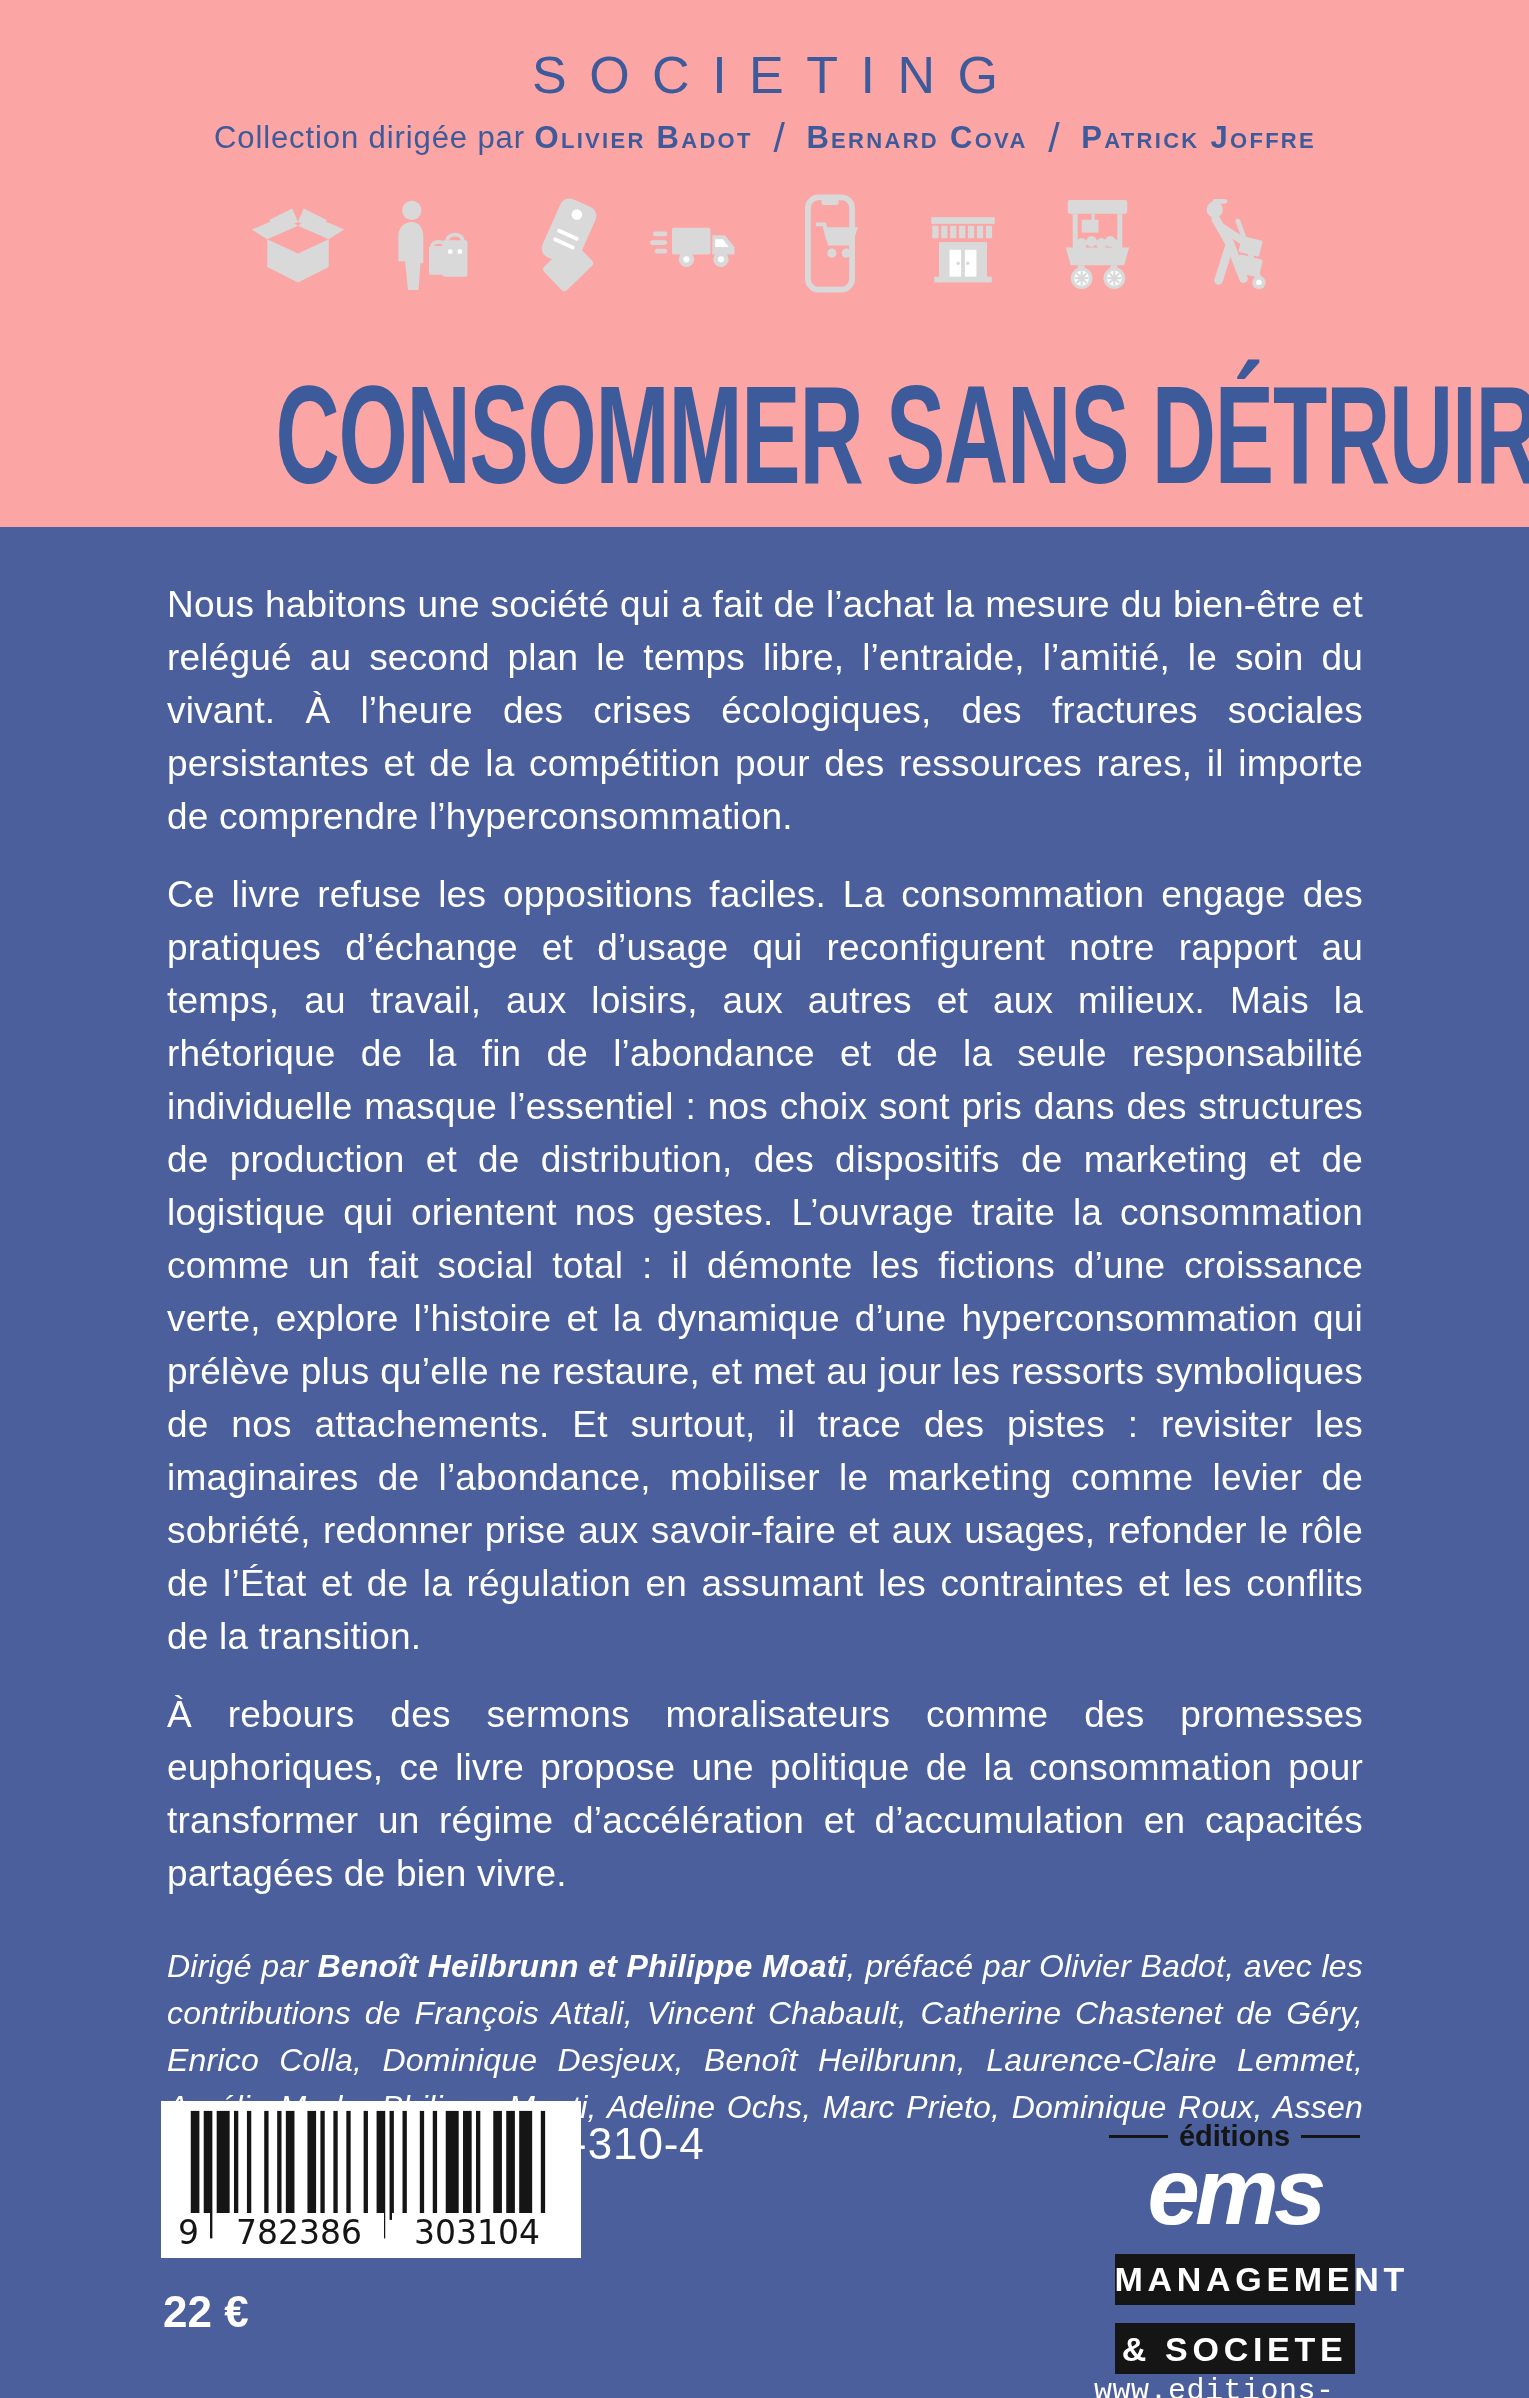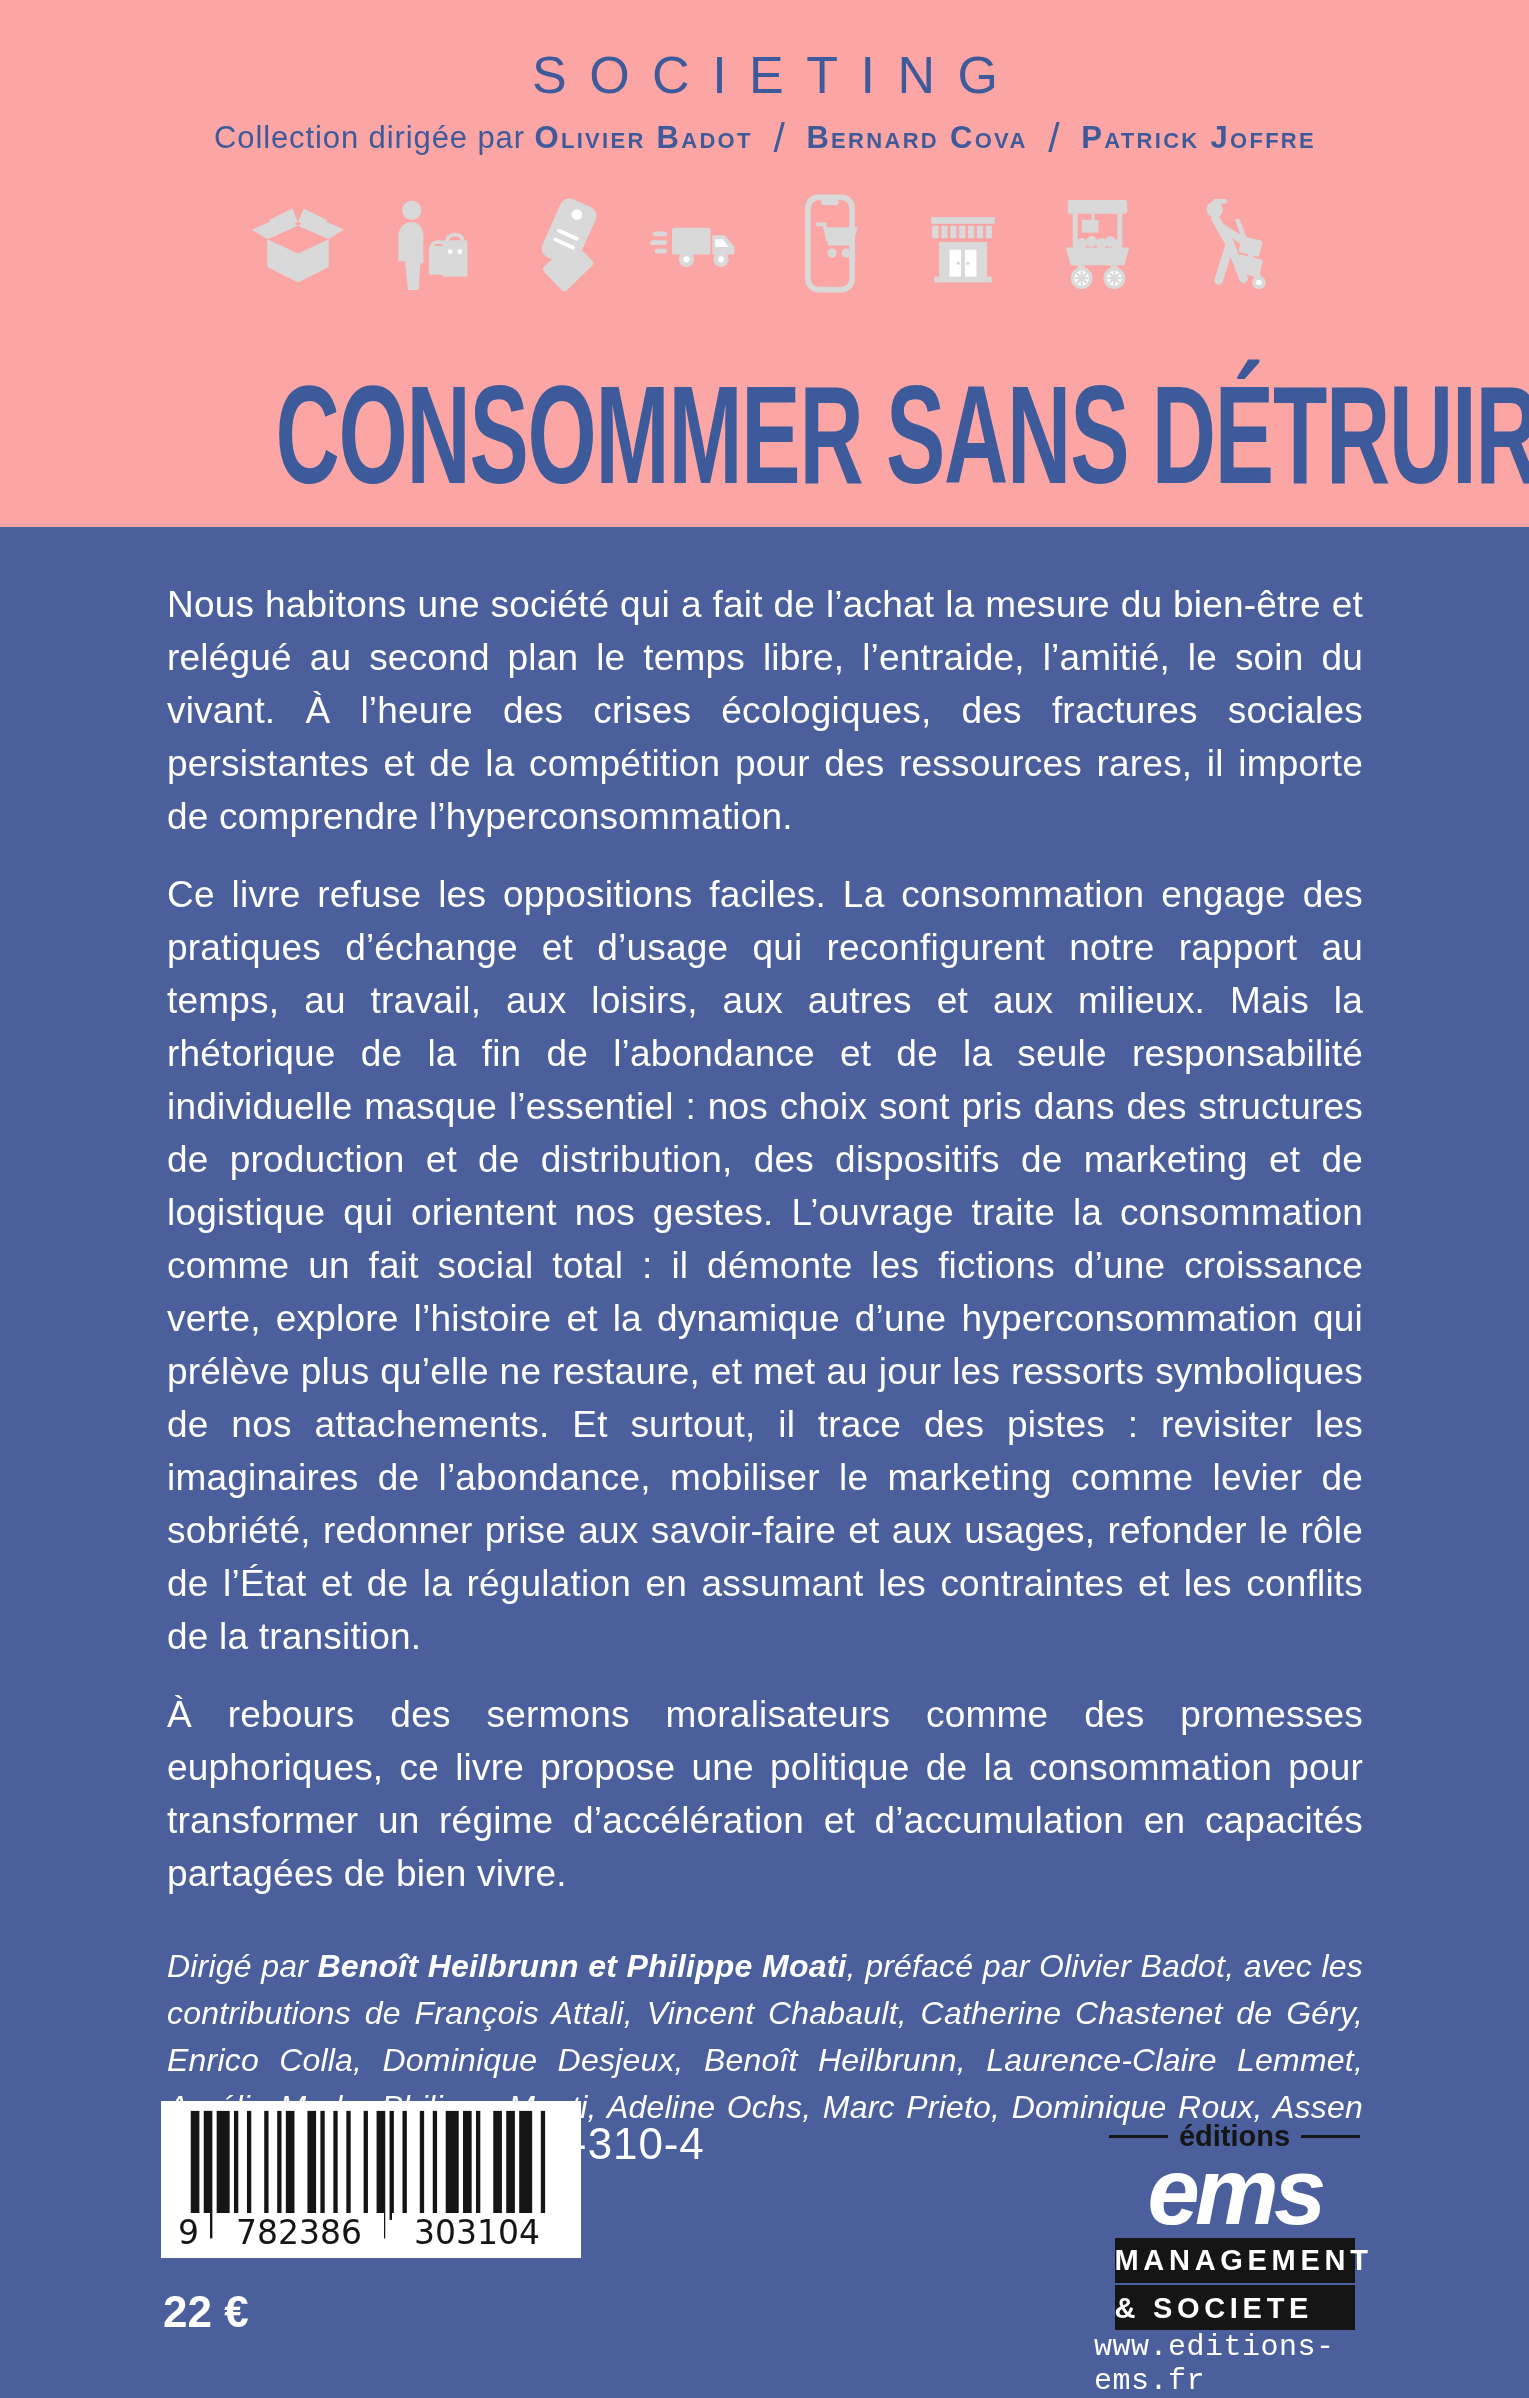--- a/index.html
+++ b/index.html
@@ -84,23 +84,23 @@
   .ed-line{
     width:251px;display:flex;align-items:center;gap:11px;color:var(--ink);
     font-size:29px;font-weight:700;
   }
   .ed-line .dash{flex:1;height:3.7px;background:var(--ink);}
   .ems{
     font-size:94px;font-weight:700;font-style:italic;color:#fff;line-height:0.92;
     letter-spacing:-4.7px;margin-top:-3.7px;
   }
   .pub-bar{
-    width:240px;background:var(--ink);color:#fff;text-align:left;
-    font-weight:700;font-size:29px;letter-spacing:4.7px;padding:6.6px 0 5.6px 0;
-    margin-top:2px;white-space:nowrap;
+    width:240px;background:var(--ink);color:#fff;text-align:center;
+    font-weight:700;font-size:34px;letter-spacing:4.7px;padding:6.6px 0 5.6px 0;
+    margin-top:18px;white-space:nowrap;
   }
   .pub-site{
     margin-top:0;font-family:Liberation Mono, monospace;font-size:30px;color:#fff;
     letter-spacing:0.5px;
   }
 </style>
 </head>
 <body>
 
 <div class="page">

